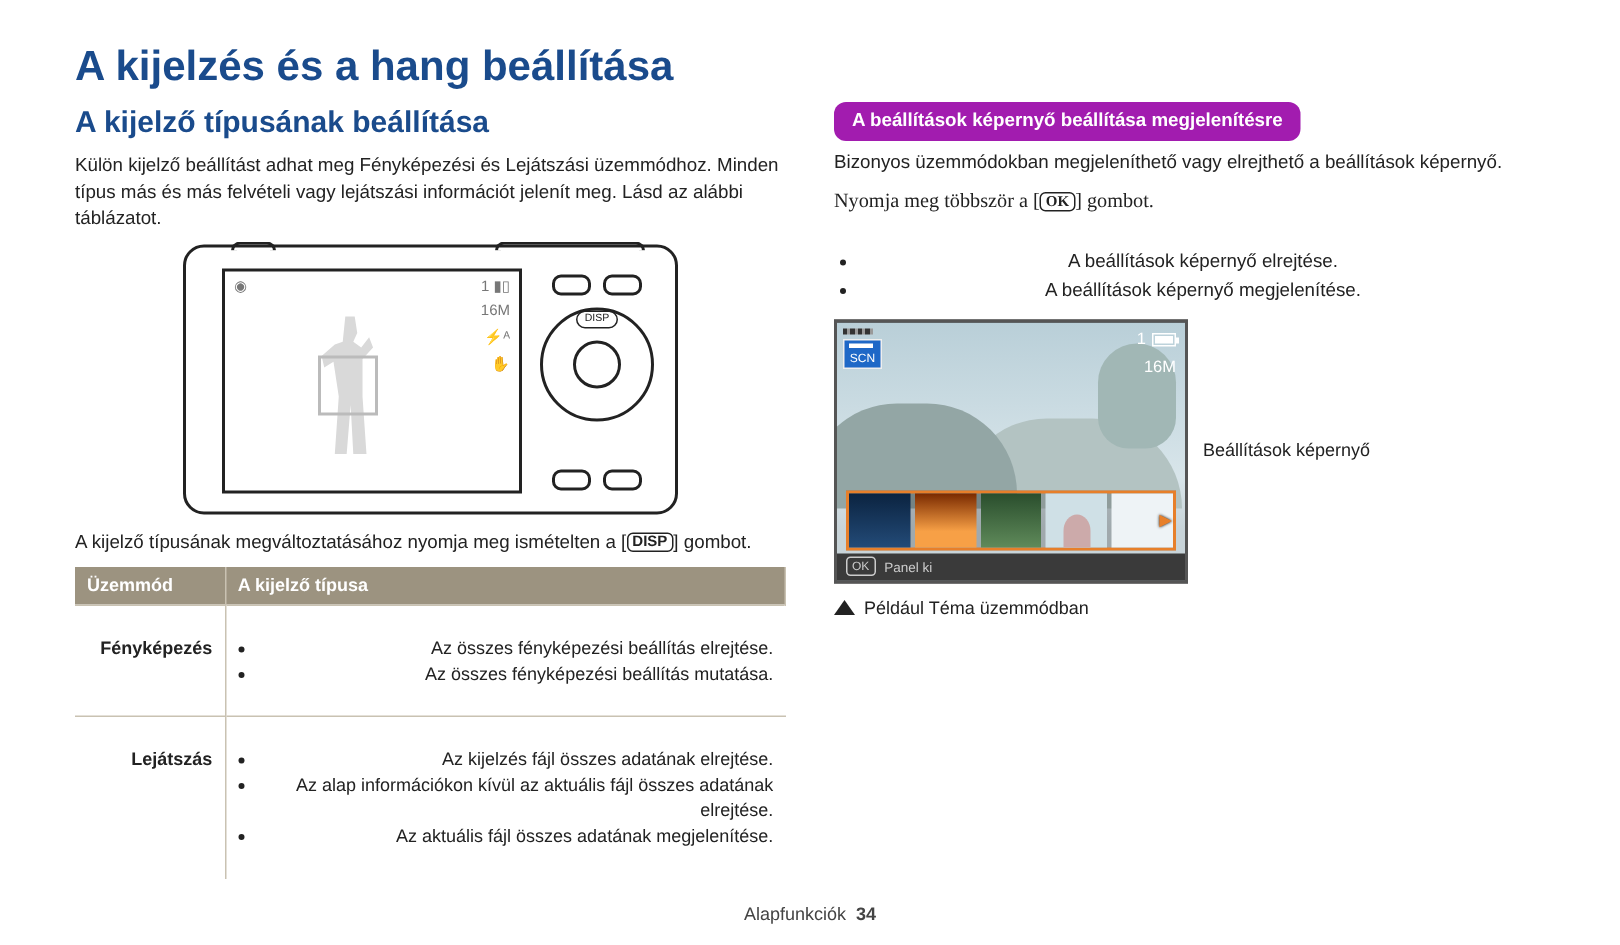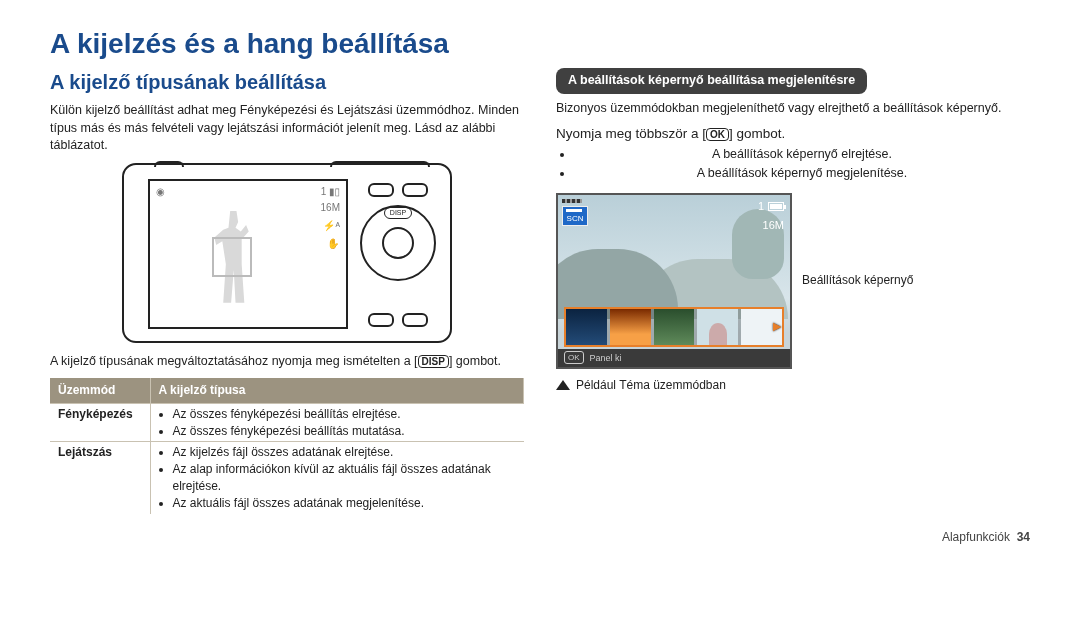--- a/index.html
+++ b/index.html
@@ -3,44 +3,44 @@
 <meta charset="utf-8">
 <style>
   * { margin: 0; padding: 0; box-sizing: border-box; }
   html, body { width: 1080px; height: 630px; font-family: "Segoe UI", Arial, sans-serif; background: #fff; color: #222; }
   .page { padding: 28px 50px 10px 50px; }
   .title { color: #1a4b8c; font-size: 28px; font-weight: 600; margin-bottom: 8px; }
   .intro { font-size: 12.5px; margin-bottom: 18px; }
   .cols { display: flex; gap: 32px; }
   .col { flex: 1; font-size: 12.5px; line-height: 1.4; }
   .subheader { color: #1a4b8c; font-size: 20px; font-weight: 600; margin-bottom: 6px; }
-  .blackpill { display: inline-block; background: #404040; color: #fff; font-weight: 600; font-size: 12.5px; padding: 4px 12px; border-radius: 8px; margin-bottom: 6px; }
+  .blackpill { display: inline-block; background: #a21caf; color: #fff; font-weight: 600; font-size: 12.5px; padding: 4px 12px; border-radius: 8px; margin-bottom: 6px; }
   .para { margin-bottom: 8px; }
   .camera-wrap { display: flex; justify-content: center; margin: 4px 0 10px 0; }
   .camera { width: 330px; height: 180px; border: 2px solid #222; border-radius: 14px; position: relative; background: #fff; }
   .cam-top { position: absolute; top: -4px; right: 20px; width: 100px; height: 6px; border: 2px solid #222; border-bottom: none; border-radius: 6px 6px 0 0; }
   .cam-top2 { position: absolute; top: -4px; left: 30px; width: 30px; height: 6px; border: 2px solid #222; border-bottom: none; border-radius: 6px 6px 0 0; }
   .cam-screen { position: absolute; left: 24px; top: 14px; width: 200px; height: 150px; border: 2px solid #222; background: #fff; overflow: hidden; }
   .cam-person { position: absolute; left: 60px; top: 30px; width: 44px; height: 96px; background: #d9d9d9; clip-path: polygon(46% 0, 60% 0, 64% 12%, 58% 18%, 70% 22%, 82% 15%, 88% 22%, 72% 30%, 72% 56%, 78% 96%, 58% 96%, 54% 62%, 48% 96%, 30% 96%, 36% 56%, 28% 32%, 14% 36%, 10% 28%, 30% 20%, 42% 18%); }
   .cam-focus { position: absolute; left: 62px; top: 56px; width: 40px; height: 40px; border: 2px solid #bbb; }
   .cam-icons-top { position: absolute; top: 4px; left: 6px; right: 6px; display: flex; justify-content: space-between; font-size: 10px; color: #777; }
   .cam-icons-right { position: absolute; top: 20px; right: 6px; display: flex; flex-direction: column; gap: 4px; font-size: 10px; color: #777; align-items: flex-end; }
   .cam-btn-cluster { position: absolute; right: 14px; top: 26px; width: 76px; }
   .inner-circle { position: absolute; border: 2px solid #222; border-radius: 50%; }
   .disp-btn { position: absolute; left: 24px; top: 16px; width: 28px; height: 12px; border: 1.5px solid #222; border-radius: 6px; font-size: 7px; display: flex; align-items: center; justify-content: center; }
   .two-btn { position: absolute; border: 2px solid #222; border-radius: 6px; width: 26px; height: 14px; }
   .disp-chip, .ok-chip { display: inline-block; border: 1.2px solid #222; border-radius: 4px; font-size: 10px; padding: 0 3px; font-weight: 600; vertical-align: middle; line-height: 1.1;}
-  .instr { margin-bottom: 2px; font-size: 13.5px; }
+  .instr { margin-bottom: 22px; font-size: 13.5px; font-family: Liberation Serif, serif; }
   .instr .okwrap { white-space: nowrap; }
   ul.bullets { list-style: disc; padding-left: 18px; margin-bottom: 10px; text-align: center; }
   ul.bullets li { margin-bottom: 2px; }
 
   table.modes { width: 100%; border-collapse: collapse; font-size: 12px; margin-top: 6px; }
   table.modes th { background: #9c9380; color: #fff; text-align: left; font-weight: 600; padding: 4px 8px; border-right: 1px solid #c9c2b2; }
-  table.modes td { padding: 2px 8px; vertical-align: top; border-top: 1px solid #c9c2b2; }
+  table.modes td { padding: 20px 8px; vertical-align: top; border-top: 1px solid #c9c2b2; text-align: right; }
   table.modes td:first-child { font-weight: 700; width: 100px; border-right: 1px solid #c9c2b2; }
   table.modes ul { list-style: disc; padding-left: 14px; }
 
   .preview-wrap { display: flex; align-items: center; gap: 10px; margin: 10px 0 8px 0; }
   .preview { width: 236px; height: 176px; background: #2a2a2a; border: 2px solid #555; position: relative; overflow: hidden; }
   .pv-sky { position: absolute; inset: 0; background: linear-gradient(#b9cfd8,#d8e5ea 60%, #c8d4d9 80%); }
   .pv-tree { position: absolute; right: 6px; top: 14px; width: 52px; height: 70px; background: #a1b7b5; border-radius: 28px 28px 22px 22px; }
   .pv-hill1 { position: absolute; left: -20px; bottom: 48px; width: 140px; height: 70px; background: #93a6a5; border-radius: 60px 60px 0 0; }
   .pv-hill2 { position: absolute; left: 80px; bottom: 48px; width: 150px; height: 60px; background: #b3c3c2; border-radius: 60px 60px 0 0; }
   .pv-label { position: absolute; bottom: 54px; left: 0; right: 0; text-align: center; color: #fff; font-size: 11px; text-shadow: 0 0 2px #000; }
@@ -61,21 +61,21 @@
   .thumb.t4::after { content:""; width: 18px; height: 22px; background:#caa; border-radius: 50% 50% 0 0;}
   .thumb.t5 { background: #eef3f6; }
   .chev { position: absolute; top: 50%; transform: translateY(-50%); color: #e77f2a; font-size: 14px; font-weight: 700; text-shadow: 0 0 2px #000; }
   .chev.l { left: -2px; }
   .chev.r { right: -2px; }
   .pv-bottombar { position: absolute; left: 0; right: 0; bottom: 0; height: 18px; background: #3a3a3a; color: #ccc; font-size: 9px; display: flex; align-items: center; padding: 0 6px; gap: 6px; }
   .mini-ok { border: 1px solid #ccc; border-radius: 3px; padding: 0 3px; font-size: 8px; }
   .caption-arrow { display: flex; align-items: center; gap: 6px; font-size: 12px; margin-top: 6px; }
   .caption-arrow .tri { width: 0; height: 0; border-left: 7px solid transparent; border-right: 7px solid transparent; border-bottom: 10px solid #222; }
   .side-cap { font-size: 12px; }
-  .footer { text-align: right; font-size: 12px; margin-top: 16px; color: #444; }
+  .footer { text-align: center; font-size: 12px; margin-top: 16px; color: #444; }
 </style>
 </head>
 <body>
 
 <div class="page">
   <div class="title">A kijelzés és a hang beállítása</div>
 
   <div class="cols">
 
     <div class="col">

